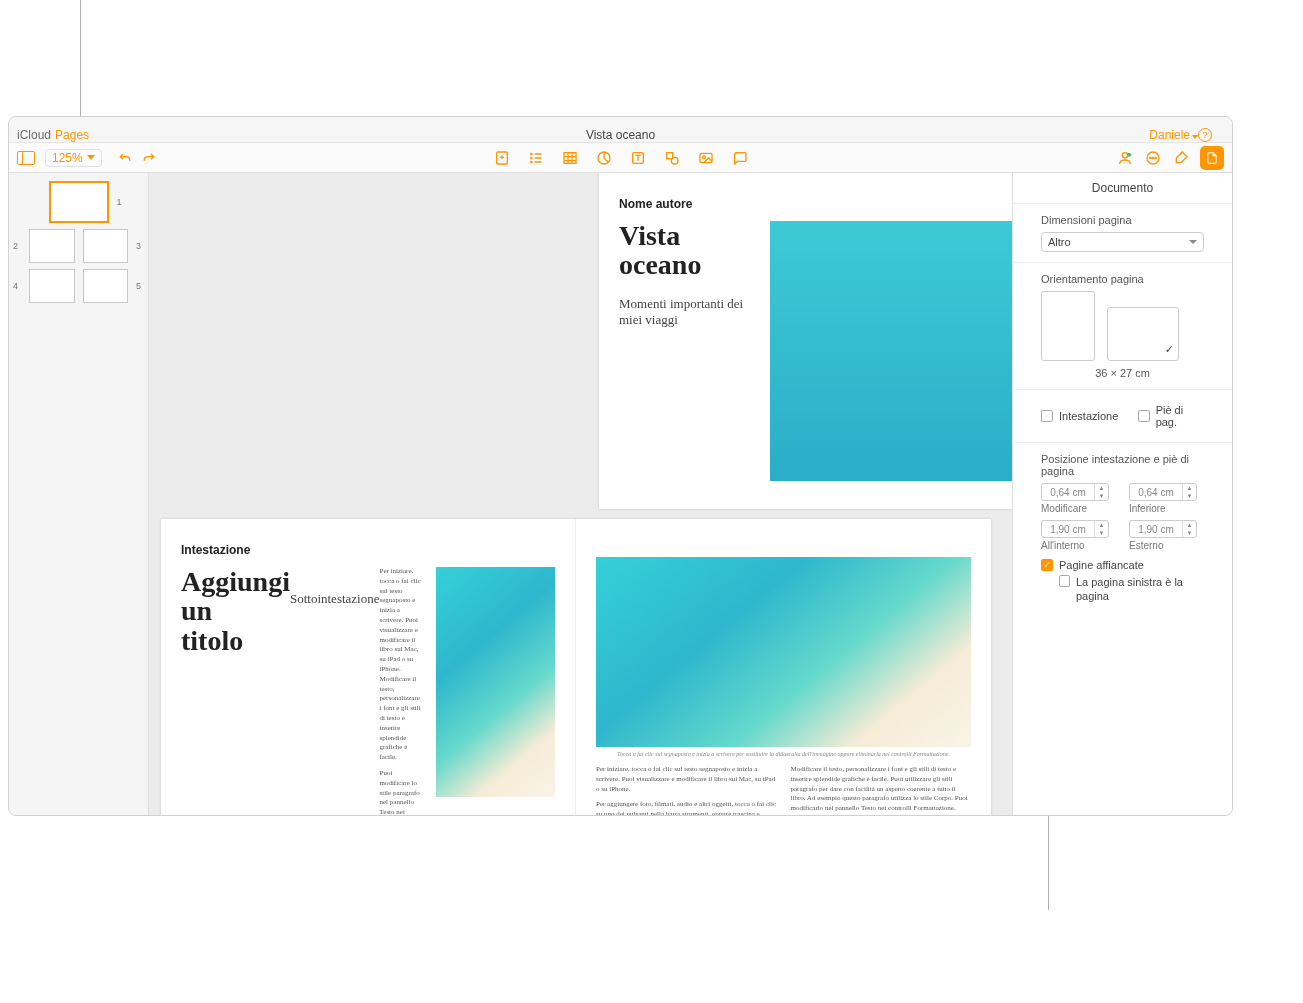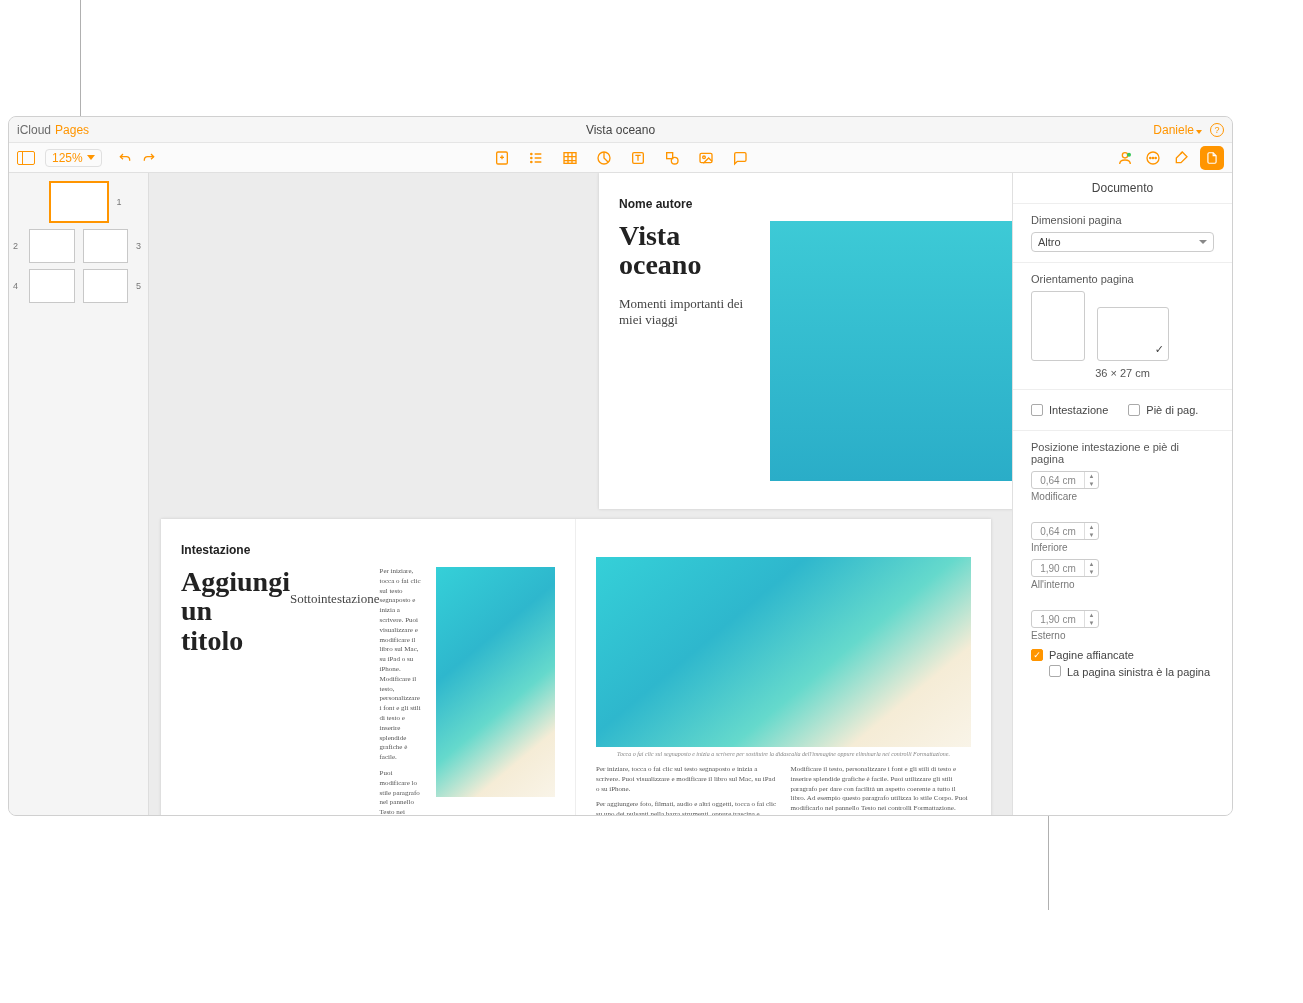--- a/index.html
+++ b/index.html
@@ -1,24 +1,24 @@
 <!DOCTYPE html>
 <html><head>
 <meta charset="utf-8">
 <style>
 * { box-sizing: border-box; margin: 0; padding: 0; }
 body { font-family: -apple-system, "Helvetica Neue", Arial, sans-serif; background: #fff; width:1303px; height:1003px; overflow:hidden; }
 
 .frame { position:absolute; left:8px; top:116px; width:1225px; height:700px; background:#f2f2f2; border:1px solid #d0d0d0; border-radius:8px; overflow:hidden; }
 
-.titlebar { height:26px; background:#f6f6f6; display:flex; align-items:center; justify-content:center; position:relative; font-size:12px; color:#444; border-bottom:1px solid #e5e5e5;}
+.titlebar { height:26px; background:#f6f6f6; display:flex; align-items:flex-end; justify-content:center; position:relative; font-size:12px; color:#444; border-bottom:1px solid #e5e5e5;}
 .titlebar .left { position:absolute; left:8px; display:flex; gap:4px; align-items:center; font-size:12px;}
 .titlebar .left .icloud { color:#6b6b6b; }
 .titlebar .left .pages { color:#ff9500; }
-.titlebar .right { position:absolute; right:8px; display:flex; gap:8px; align-items:center; color:#ff9500;}
+.titlebar .right { position:absolute; right:20px; display:flex; gap:0; align-items:center; color:#ff9500;}
 .titlebar .right .help { display:inline-flex; width:14px; height:14px; border:1.2px solid #ff9500; border-radius:50%; align-items:center; justify-content:center; font-size:9px;}
 .chevd { width:0;height:0;border-left:3px solid transparent;border-right:3px solid transparent;border-top:4px solid #ff9500;display:inline-block;margin-left:2px;}
 
 .toolbar { height:30px; background:#fbfbfb; border-bottom:1px solid #e0e0e0; display:flex; align-items:center; padding:0 8px; position:relative;}
 .toolbar .grp-left { display:flex; align-items:center; gap:10px;}
 .toolbar .zoom { display:flex; align-items:center; gap:4px; color:#ff9500; border:1px solid #e0e0e0; border-radius:4px; padding:1px 6px; font-size:12px;}
 .zoom .chev { width:0;height:0;border-left:4px solid transparent;border-right:4px solid transparent;border-top:5px solid #ff9500;}
 .undo-redo { display:flex; gap:6px; margin-left:4px;}
 .icn { width:18px; height:18px; display:flex; align-items:center; justify-content:center; color:#ff9500; }
 .icn svg { width:16px;height:16px; }
@@ -47,34 +47,34 @@
 .label-small{ font-size:12px; font-weight:600; color:#222; margin-bottom:10px;}
 .big-title{ font-family: Georgia, "Times New Roman", serif; font-size:28px; font-weight:700; color:#222; line-height:1.05;}
 .subtitle{ font-family: Georgia, serif; font-size:13px; color:#444; margin-top:16px;}
 .body-txt{ font-family: Georgia, serif; font-size:7px; color:#555; line-height:1.4;}
 .img-box{ background:linear-gradient(140deg,#35d0d8 0%,#2eb7cd 35%,#65d9cc 60%,#f5ecd6 80%,#f9f4e8 100%);}
 .img-box.surf{ background:linear-gradient(180deg,#3dcad6 0%,#2aadc8 100%);}
 .img-cap{ font-family:Georgia,serif; font-style:italic; font-size:6px; color:#888; text-align:center; margin-top:4px;}
 
 .inspector { width:220px; background:#fff; border-left:1px solid #e0e0e0; font-size:11px; color:#444;}
 .inspector .hdr { text-align:center; padding:8px 0; font-size:12px; border-bottom:1px solid #eee;}
-.section { padding:10px 18px; border-bottom:1px solid #eee;}
+.section { padding:10px 28px; border-bottom:1px solid #eee;}
 .section .lbl { font-size:11px; color:#555; margin-bottom:6px;}
 .select-box { height:20px; border:1px solid #ccc; border-radius:4px; display:flex; align-items:center; justify-content:space-between; padding:0 6px; font-size:11px; background:#fff;}
 .select-box .chev{width:0;height:0;border-left:4px solid transparent;border-right:4px solid transparent;border-top:4px solid #888;}
 .orient-row{ display:flex; gap:12px; align-items:flex-end;}
 .orient { width:54px; height:70px; border:1px solid #ccc; background:#fff; border-radius:3px; position:relative;}
 .orient.land { width:72px; height:54px;}
 .orient .chk { position:absolute; right:4px; bottom:4px; font-size:11px;}
 .dims-txt{ text-align:center; font-size:11px; color:#555; margin-top:6px;}
 .chk-row{ display:flex; align-items:center; gap:6px; font-size:11px; margin:4px 0;}
 .chk-box{ width:12px;height:12px;border:1px solid #aaa;border-radius:2px;display:inline-flex;align-items:center;justify-content:center;font-size:9px;color:#fff;}
 .chk-box.on{ background:#ff9500;border-color:#ff9500;}
 .hf-row{ display:flex; gap:20px;}
-.margins{ display:flex; gap:20px; margin-top:6px;flex-direction:column;}
+.margins{ display:flex; gap:20px; margin-top:6px;}
 .mcol{ display:flex; flex-direction:column; gap:2px;}
 .stepper{ width:68px; height:18px; border:1px solid #ccc; border-radius:3px; display:flex; align-items:center; font-size:10px;}
 .stepper .val{ flex:1; text-align:center; color:#888;}
 .stepper .arrs{ width:14px; display:flex; flex-direction:column; border-left:1px solid #ddd;}
 .stepper .arrs span{ height:8px; font-size:6px; text-align:center; line-height:8px; color:#888;}
 .mlbl{ font-size:10px; color:#777;}
 
 .callout { position:absolute; width:1px; background:#b0b0b0;}
 #c1{ left:80px; top:0; height:120px;}
 #c2{ left:1048px; top:750px; height:160px;}

